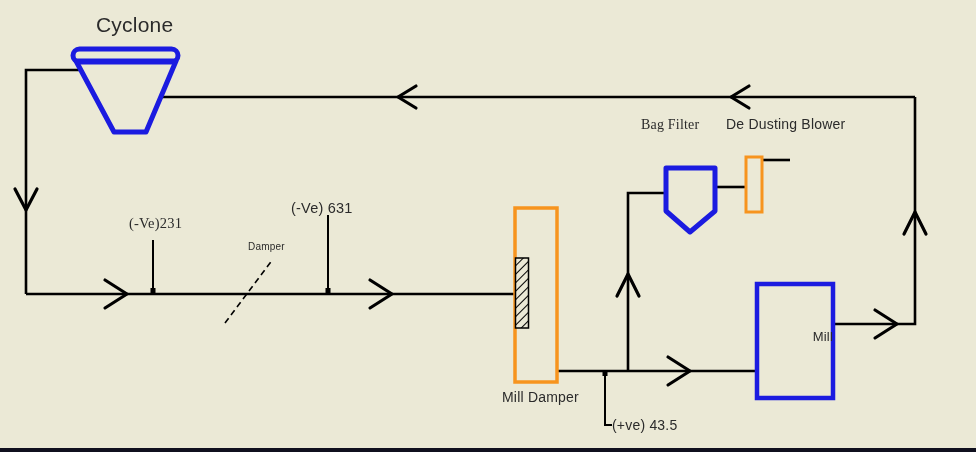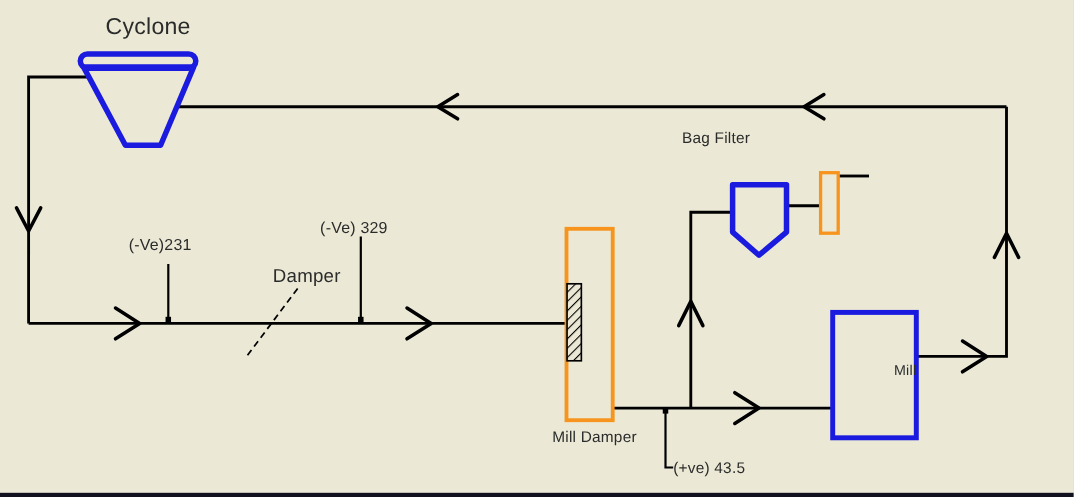--- a/index.html
+++ b/index.html
@@ -16,26 +16,26 @@
   }
   .diagram-svg{position:absolute;left:0;top:0;width:976px;height:452px;}
   .label{
     position:absolute;
     color:#2B2B2B;
     font-size:14px;
     letter-spacing:0.2px;
     white-space:nowrap;
   }
   .label-cyclone{left:96px;top:13px;font-size:21px;font-weight:500;}
-  .label-neg231{left:117px;top:215px;font-size:14.5px;}
+  .label-neg231{left:129px;top:215px;font-size:14.5px;font-family:Liberation Serif, serif;}
   .label-neg788{left:291px;top:200px;font-size:14.5px;}
-  .label-damper{left:248px;top:241px;font-size:17px;}
+  .label-damper{left:248px;top:241px;font-size:10px;}
   .label-millblower{left:502px;top:389px;}
   .label-pos435{left:612px;top:417px;text-align:right;}
-  .label-bagfilter{left:620px;top:117px;}
+  .label-bagfilter{left:641px;top:117px;font-family:Liberation Serif, serif;}
   .label-dedusting{left:726px;top:116px;}
   .label-mill{left:757px;top:329px;width:76px;text-align:right;font-size:13px;}
   .bottom-bar{
     position:absolute;left:0;bottom:0;width:100%;height:4px;
     background:#10101E;
   }
 </style>
 </head>
 <body>
 
@@ -101,21 +101,22 @@
     <rect x="746" y="157" width="16" height="55" stroke="#F7941E" stroke-width="3" fill="none"></rect>
 
     <rect x="515" y="208" width="42" height="174" stroke="#F7941E" stroke-width="3.5" fill="none"></rect>
     <rect x="515.5" y="258" width="13" height="70" fill="url(#hatch)" stroke="#000000" stroke-width="1.5"></rect>
 
     <rect x="757" y="284" width="76" height="114" stroke="#1B1BE0" stroke-width="4.5" fill="none"></rect>
   </svg>
 
   <div class="label label-cyclone">Cyclone</div>
   <div class="label label-neg231">(-Ve)231</div>
-  <div class="label label-neg788">(-Ve) 329</div>
+  <div class="label label-neg788">(-Ve) 631</div>
   <div class="label label-damper">Damper</div>
   <div class="label label-millblower">Mill Damper</div>
   <div class="label label-pos435">(+ve) 43.5</div>
   <div class="label label-bagfilter">Bag Filter</div>
+  <div class="label label-dedusting">De Dusting Blower</div>
   <div class="label label-mill">Mill</div>
 
   <div class="bottom-bar"></div>
 </div>
 
 </body></html>

